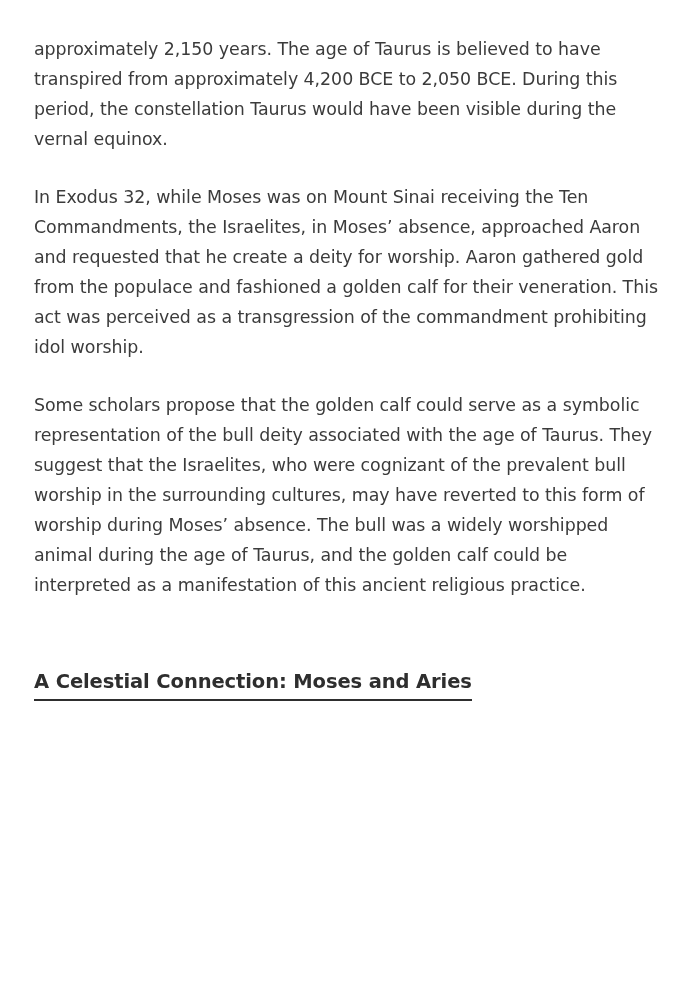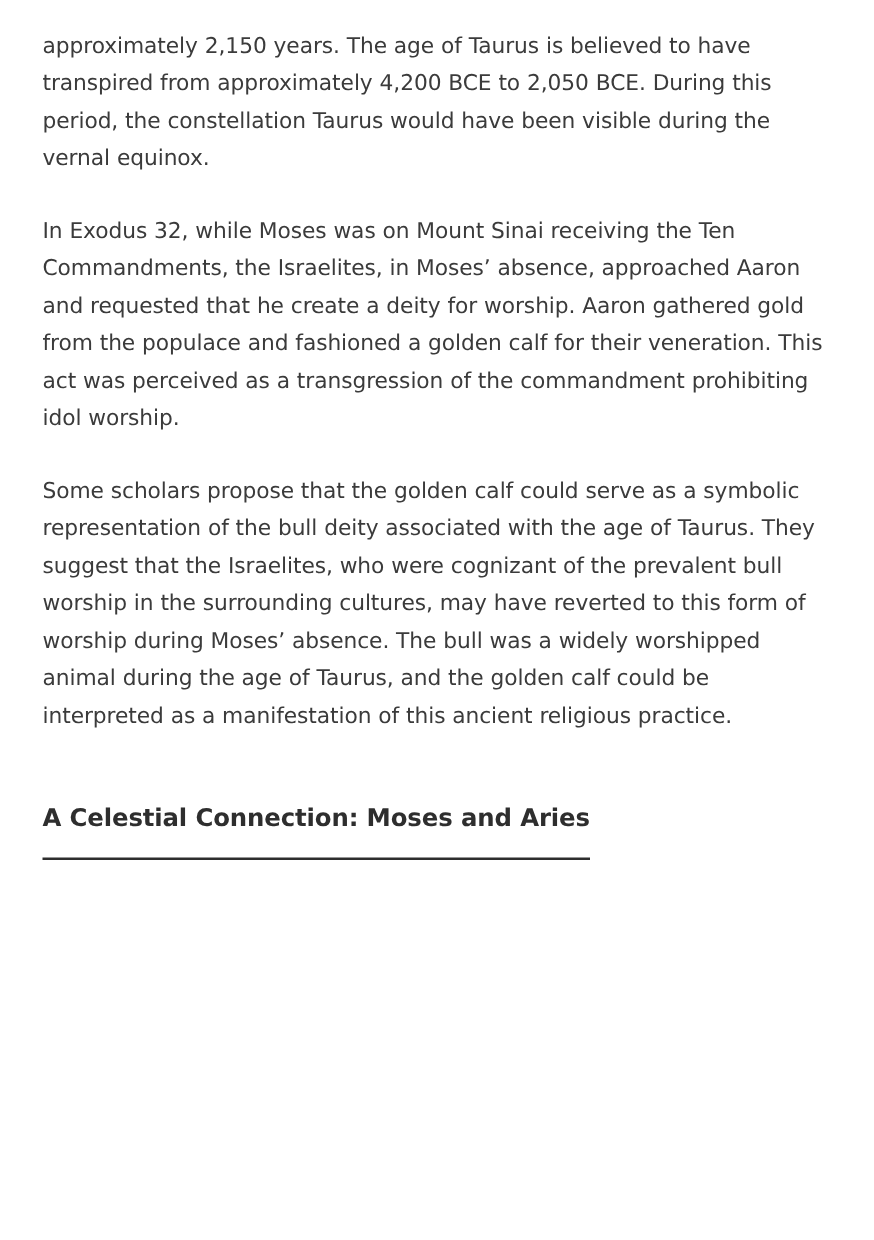--- a/index.html
+++ b/index.html
@@ -18,36 +18,36 @@
     box-sizing: border-box;
     width: 699px;
     height: 992px;
     padding: 18px 34px 0 34px;
     background: #ffffff;
   }
   .para {
     font-size: 17.4px;
     line-height: 30px;
     color: #3b3b3b;
-    margin: 4px 0 28px 0;
+    margin: 16px 0 28px 0;
     text-align: left;
     letter-spacing: -0.05px;
   }
   .para:last-of-type {
     margin-bottom: 0;
   }
   .heading {
     font-size: 19.5px;
     line-height: 30px;
     font-weight: bold;
     color: #2e2e2e;
-    margin: 26px 0 0 0;
+    margin: 41px 0 0 0;
     display: inline-block;
     border-bottom: 2px solid #2e2e2e;
-    padding-bottom: 16px;
+    padding-bottom: 2px;
     letter-spacing: -0.1px;
   }
   .heading-wrap {
     margin-top: 26px;
   }
 </style>
 </head>
 <body>
 
 <div class="page">

